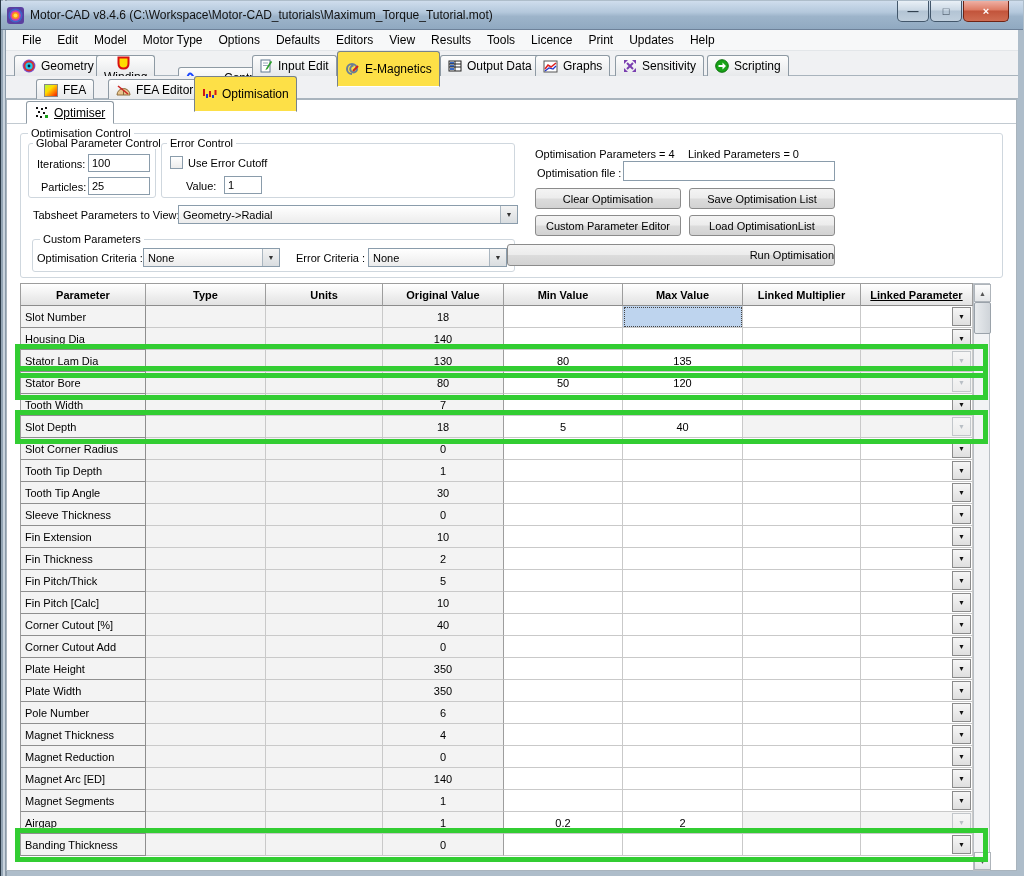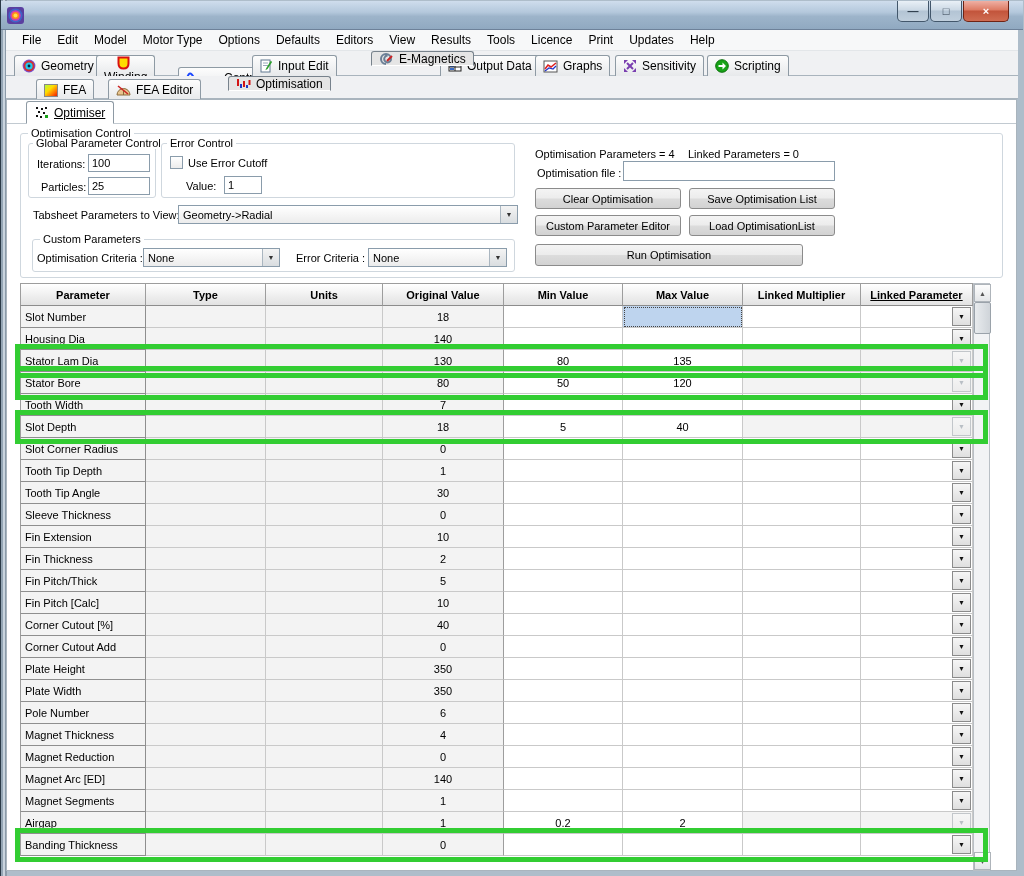--- a/index.html
+++ b/index.html
@@ -24,21 +24,21 @@
   .menubar{left:6px;top:30px;width:1012px;height:21px;background:#f7f8f9;border-bottom:1px solid #e3e6e9;
     display:flex;align-items:center;padding-left:8px;}
   .menu-item{padding:2px 8px;font-size:12px;cursor:default;}
   
   .strip{left:6px;width:1012px;background:#f0f1f3;}
   .strip1{top:51px;height:25px;border-bottom:1px solid #a9b4bd;}
   .strip2{top:76px;height:23px;border-bottom:1px solid #a9b4bd;}
   .tab{position:absolute;bottom:0;height:21px;display:flex;align-items:center;padding:0 7px;
     border:1px solid #8e9aa4;border-bottom:none;border-radius:3px 3px 0 0;
     background:linear-gradient(#fdfdfd,#e7e9eb);font-size:12px;white-space:nowrap;}
-  .tab.sel{height:15px;background:#e5e5e5;z-index:3;border-color:#77828c;margin-bottom:-1px;border-bottom:1px solid #fff;margin-left:34px;}
+  .tab.sel{height:36px;background:#fde047;z-index:3;border-color:#77828c;margin-bottom:-1px;border-bottom:1px solid #fff;}
   .tab .ic{margin-right:5px;display:inline-flex;}
   
   .page{left:6px;top:99px;width:1011px;height:772px;background:#fff;border:1px solid #a9b4bd;}
   .pagetab{left:26px;top:101px;height:23px;background:#fff;border:1px solid #8e9aa4;border-bottom:1px solid #fff;
     border-radius:3px 3px 0 0;display:flex;align-items:center;padding:0 8px;font-size:12px;z-index:3;text-decoration:underline;}
   .pageline{left:7px;top:123px;width:1009px;height:1px;background:#c2cad1;}
   
   .grp{border:1px solid #cfd7de;border-radius:3px;background:transparent;}
   .cap{position:absolute;background:#fff;padding:0 3px;font-size:11px;white-space:nowrap;}
   .lbl{position:absolute;font-size:11px;white-space:nowrap;}
@@ -94,20 +94,21 @@
 <body>
 
 <div class="abs titlebar">
   <svg width="17" height="17" viewBox="0 0 17 17">
     <rect x="0" y="0" width="17" height="17" rx="3" fill="#5a3fa0"></rect>
     <circle cx="8.5" cy="8.5" r="7" fill="#3f64c8"></circle>
     <circle cx="8.5" cy="8.5" r="5.2" fill="#d03fb0"></circle>
     <circle cx="8.5" cy="8.5" r="3.6" fill="#ff8c1a"></circle>
     <circle cx="8.5" cy="8.5" r="2" fill="#ffe14d"></circle>
   </svg>
+  <span class="title-text">Motor-CAD v8.4.6 (C:\Workspace\Motor-CAD_tutorials\Maximum_Torque_Tutorial.mot)</span>
   <div class="winbtns">
     <div class="winbtn">
         <span>—</span>
       </div>
     <div class="winbtn">
         <span>□</span>
       </div>
     <div class="winbtn close">
         <span>×</span>
       </div>
@@ -329,21 +330,21 @@
   </div>
 <div class="btn" style="left:689px;top:188px;width:146px;height:21px;">
     <span>Save Optimisation List</span>
   </div>
 <div class="btn" style="left:535px;top:215px;width:146px;height:21px;">
     <span>Custom Parameter Editor</span>
   </div>
 <div class="btn" style="left:689px;top:215px;width:146px;height:21px;">
     <span>Load OptimisationList</span>
   </div>
-<div class="btn" style="left:535px;top:244px;width:268px;height:22px;">
+<div class="btn" style="left:507px;top:244px;width:328px;height:22px;justify-content:flex-end;">
     <span>Run Optimisation</span>
   </div>
 
 <div class="abs thead">
   <div class="th" style="width:126px;">Parameter</div>
   <div class="th" style="width:120px;">Type</div>
   <div class="th" style="width:117px;">Units</div>
   <div class="th" style="width:121px;">Original Value</div>
   <div class="th" style="width:119px;">Min Value</div>
   <div class="th" style="width:120px;">Max Value</div>

